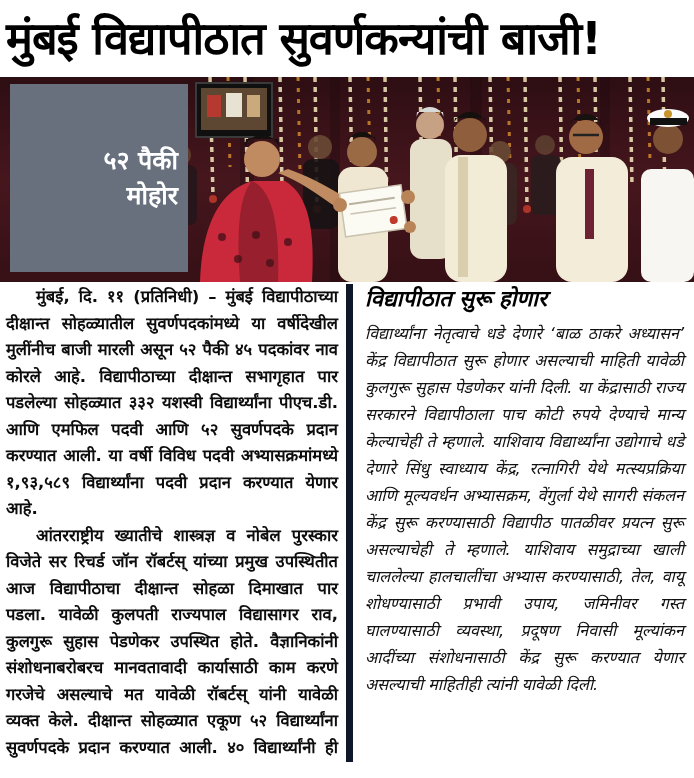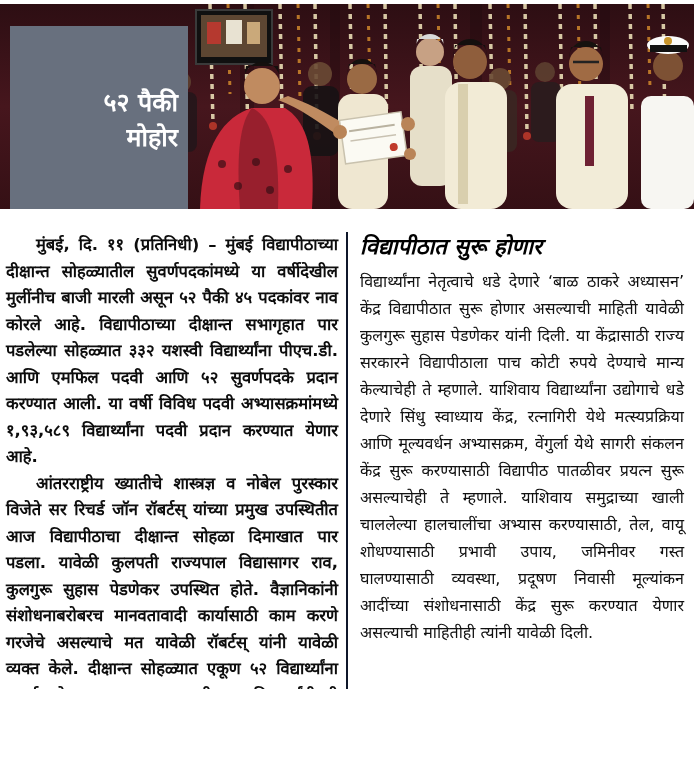--- a/index.html
+++ b/index.html
@@ -28,52 +28,52 @@
   
   .photo-wrap {
     position: relative;
     width: 694px; height: 205px;
     margin-top: 4px;
     overflow: hidden;
   }
   .photo-wrap svg { display: block; }
   .photo-overlay {
     position: absolute;
-    left: 10px; top: 22px;
+    left: 10px; top: 7px;
     width: 178px; height: 188px;
     background: #68707e;
     color: #ffffff;
     display: flex;
     flex-direction: column;
     justify-content: center;
     align-items: flex-end;
     padding: 8px 10px 8px 6px;
     text-align: right;
   }
   .photo-overlay .ov-line {
     font-size: 25px;
     line-height: 35px;
     font-weight: 700;
     white-space: nowrap;
   }
 
   
   .article {
     display: flex;
-    padding: 23px 6px 0 6px;
+    padding: 2px 6px 0 6px;
     height: 480px;
     overflow: hidden;
   }
   .col-left {
     width: 340px;
     padding-right: 8px;
   }
   .col-right {
     width: 338px;
-    border-left: 2px solid #0f172a;
+    border-left: 7px solid #0f172a;
     padding-left: 12px;
   }
   .col-left p {
     font-size: 16.5px;
     line-height: 26.5px;
     text-align: justify;
     text-indent: 30px;
     font-weight: 600;
     color: #0d0d0d;
   }
@@ -81,29 +81,31 @@
     font-weight: 700;
     font-style: italic;
     font-size: 22px;
     line-height: 30px;
     color: #000;
     margin-bottom: 6px;
   }
   .col-right p.rc-body {
     font-size: 16px;
     line-height: 27px;
+    font-style: italic;
     text-align: justify;
     color: #101010;
   }
 </style>
 </head>
 <body>
 
 <div class="page">
 
+  <div class="headline">मुंबई विद्यापीठात सुवर्णकन्यांची बाजी!</div>
 
   <div class="photo-wrap">
     <svg width="694" height="205" viewBox="0 0 694 205" xmlns="http://www.w3.org/2000/svg">
       <defs>
         <linearGradient id="bgGrad" x1="0" y1="0" x2="0" y2="1">
           <stop offset="0" stop-color="#2d0e13"></stop>
           <stop offset="0.5" stop-color="#46161d"></stop>
           <stop offset="1" stop-color="#351015"></stop>
         </linearGradient>
       </defs>

